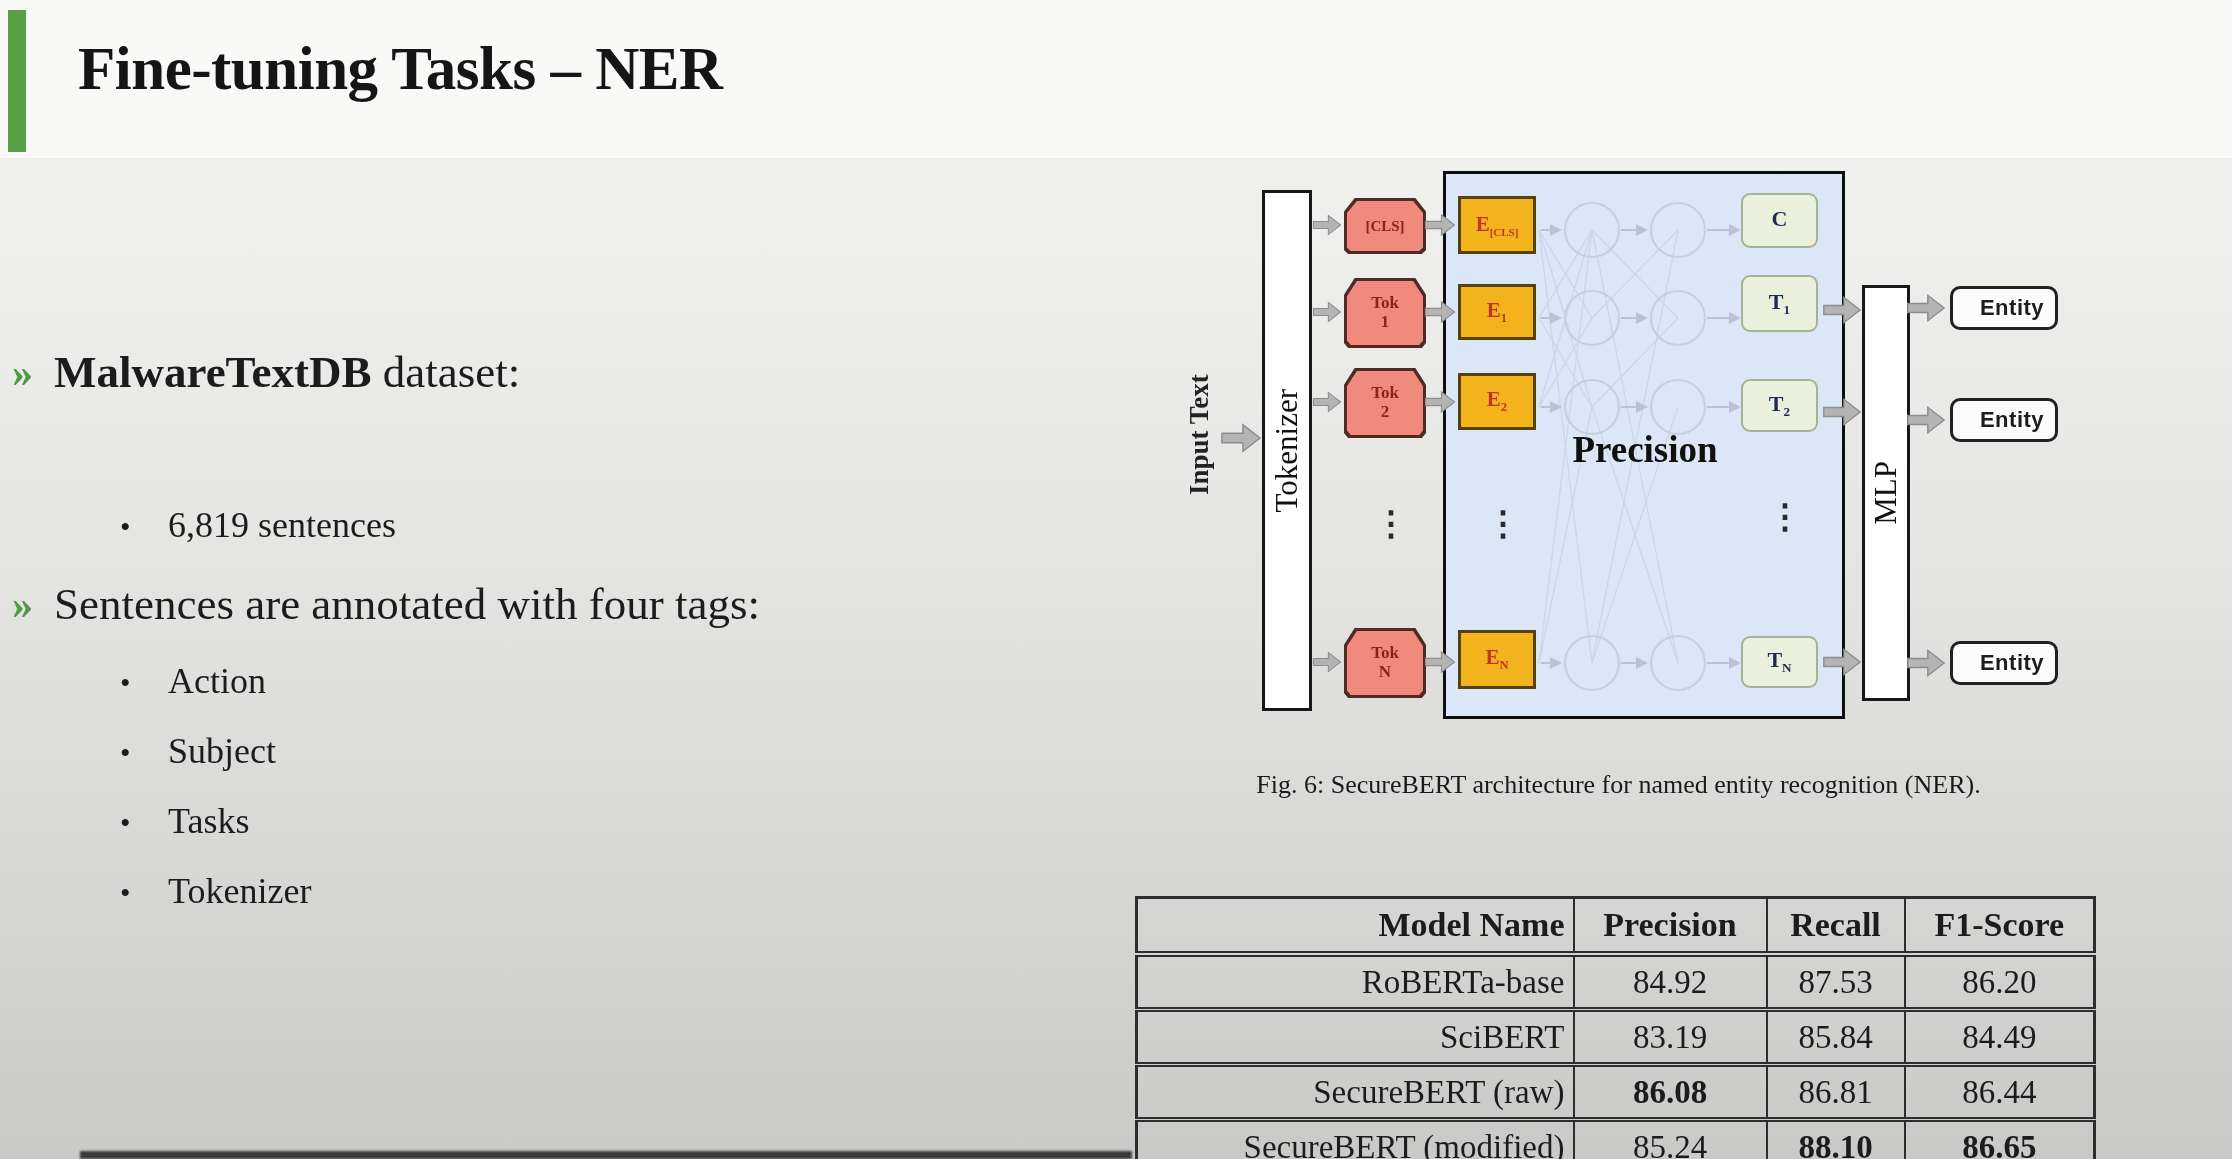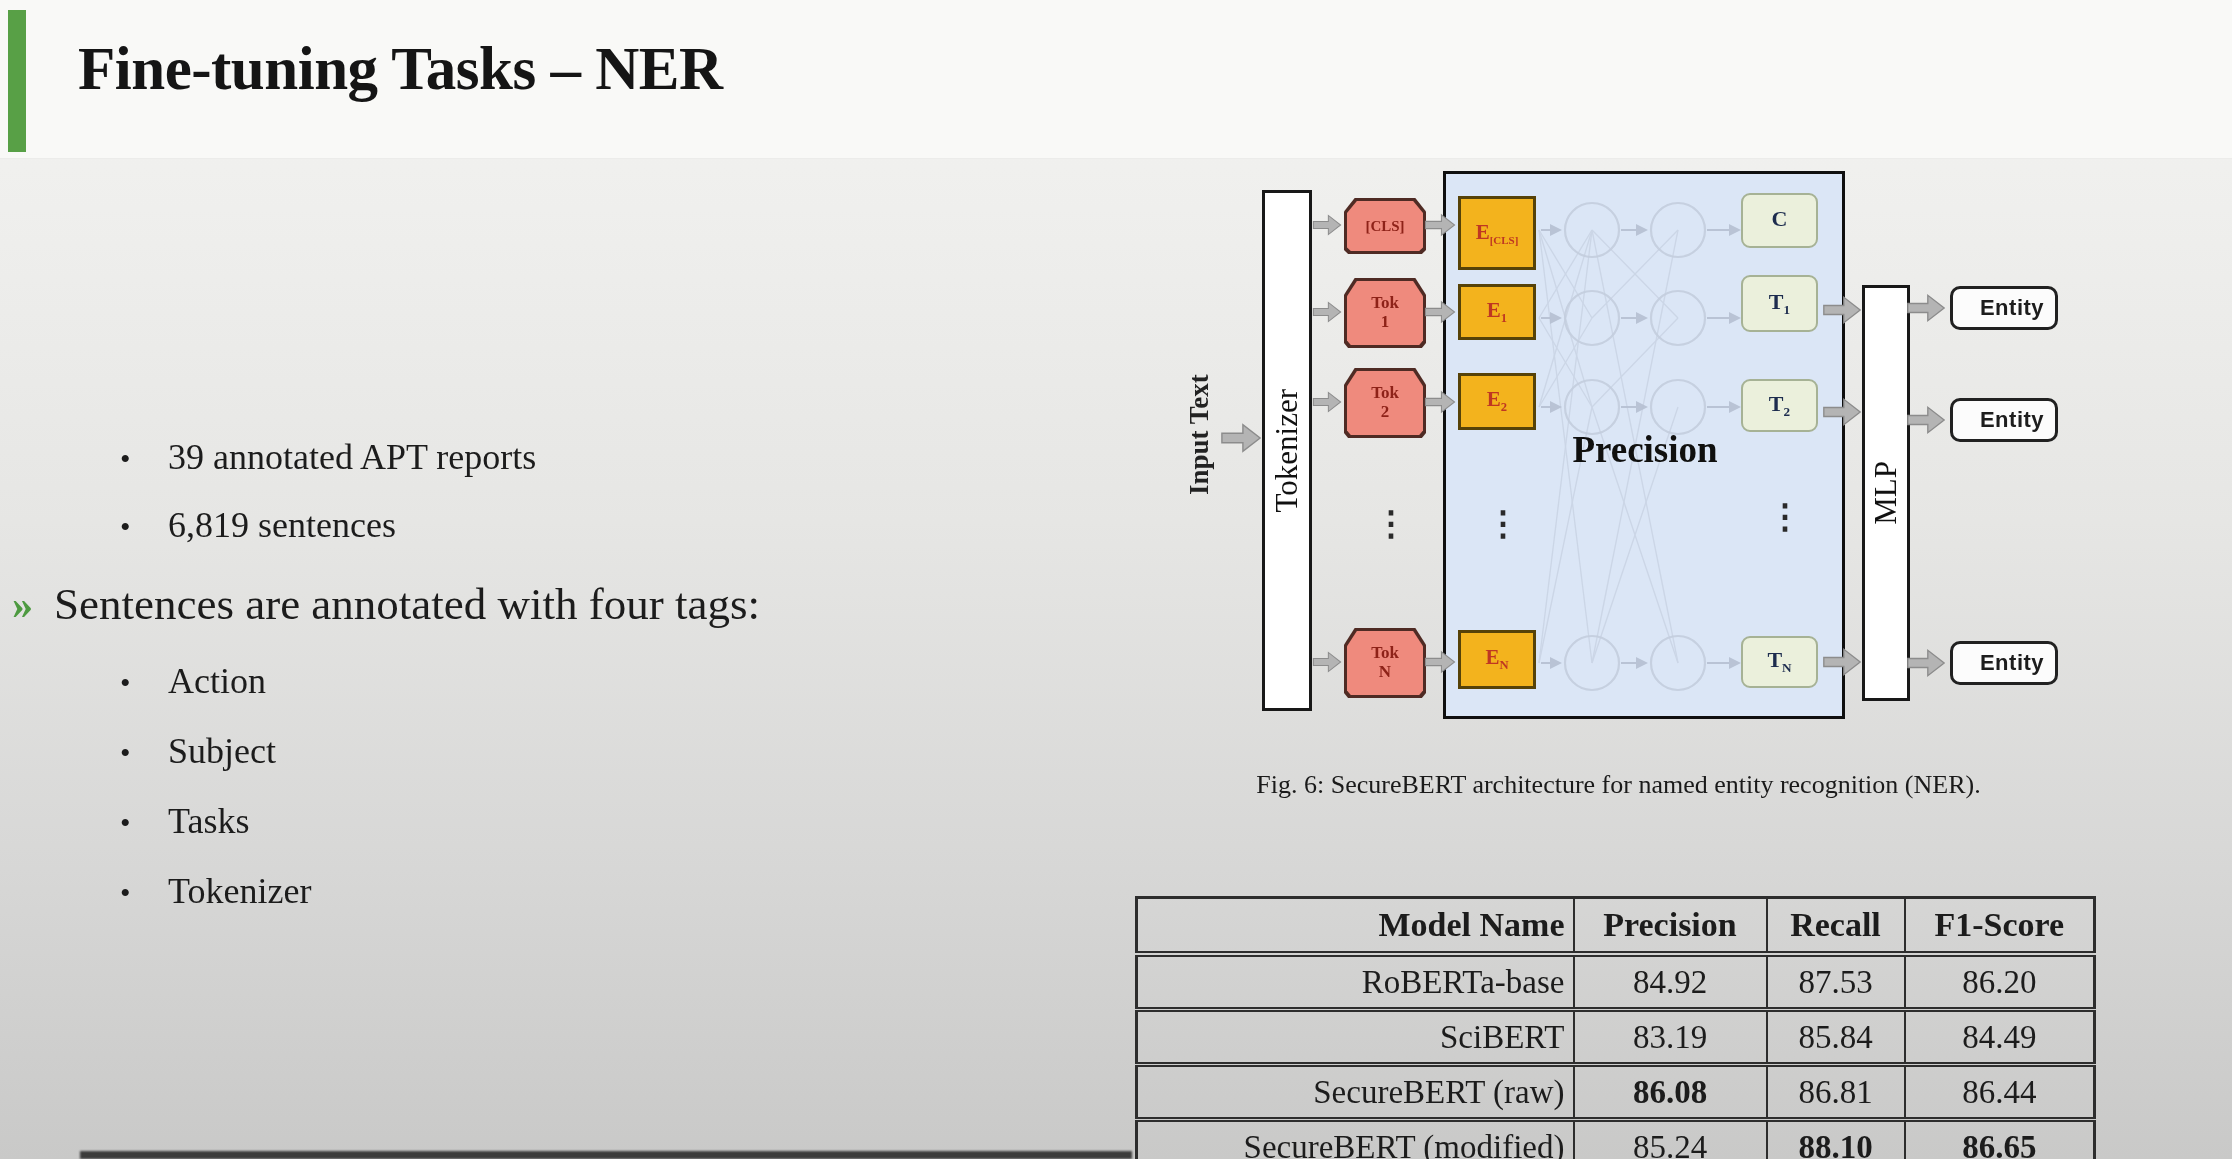--- a/index.html
+++ b/index.html
@@ -69,22 +69,22 @@
 </head>
 <body>
 
 <div class="slide">
 
   <div class="titleband">
     <div class="greenbar"></div>
     <h1 class="title">Fine-tuning Tasks – NER</h1>
   </div>
 
-  <div class="l2" style="top:436px">
-    <span class="dot">•</span><span>39 annotated APT reports</span>
+  <div class="l1" style="top:346px">
+    <span class="mk">»</span><span class="b">MalwareTextDB</span><span> dataset:</span>
   </div>
   <div class="l2" style="top:504px">
     <span class="dot">•</span><span>6,819 sentences</span>
   </div>
   <div class="l1" style="top:578px">
     <span class="mk">»</span><span>Sentences are annotated with four tags:</span>
   </div>
   <div class="l2" style="top:660px">
     <span class="dot">•</span><span>Action</span>
   </div>
@@ -199,21 +199,21 @@
     <svg class="ba" style="left:1424px;top:298px;width:32px;height:28px" viewBox="0 0 44 34">
         <path d="M2 12 H24 V3 L42 17 L24 31 V22 H2 Z"></path>
       </svg>
     <svg class="ba" style="left:1424px;top:388px;width:32px;height:28px" viewBox="0 0 44 34">
         <path d="M2 12 H24 V3 L42 17 L24 31 V22 H2 Z"></path>
       </svg>
     <svg class="ba" style="left:1424px;top:648px;width:32px;height:28px" viewBox="0 0 44 34">
         <path d="M2 12 H24 V3 L42 17 L24 31 V22 H2 Z"></path>
       </svg>
 
-    <div class="eb" style="top:196px;height:74px">
+    <div class="eb" style="top:196px;height:58px">
         <span><span>E</span><sub style="font-size:11px">[CLS]</sub></span>
       </div>
     <div class="eb" style="top:284px;height:56px">
         <span><span>E</span><sub>1</sub></span>
       </div>
     <div class="eb" style="top:373px;height:57px">
         <span><span>E</span><sub>2</sub></span>
       </div>
     <div class="eb" style="top:630px;height:59px">
         <span><span>E</span><sub>N</sub></span>

